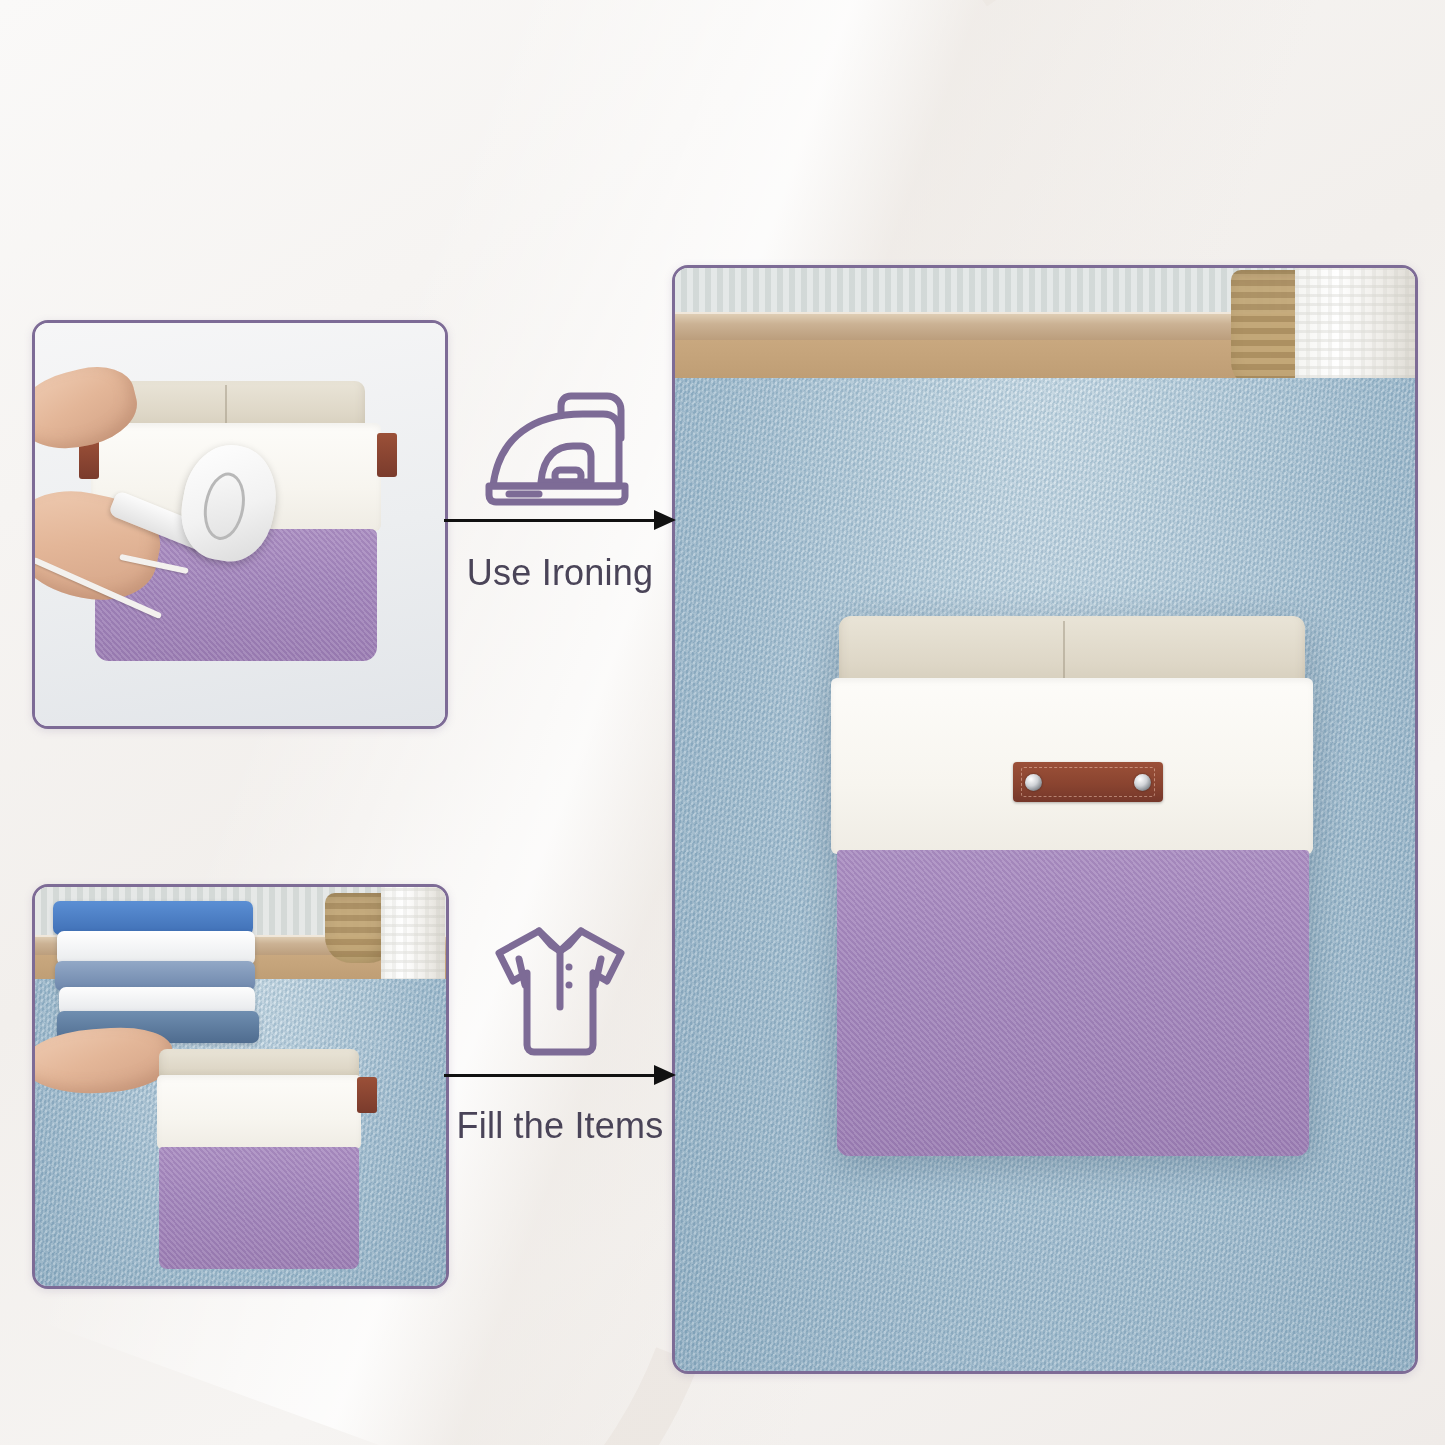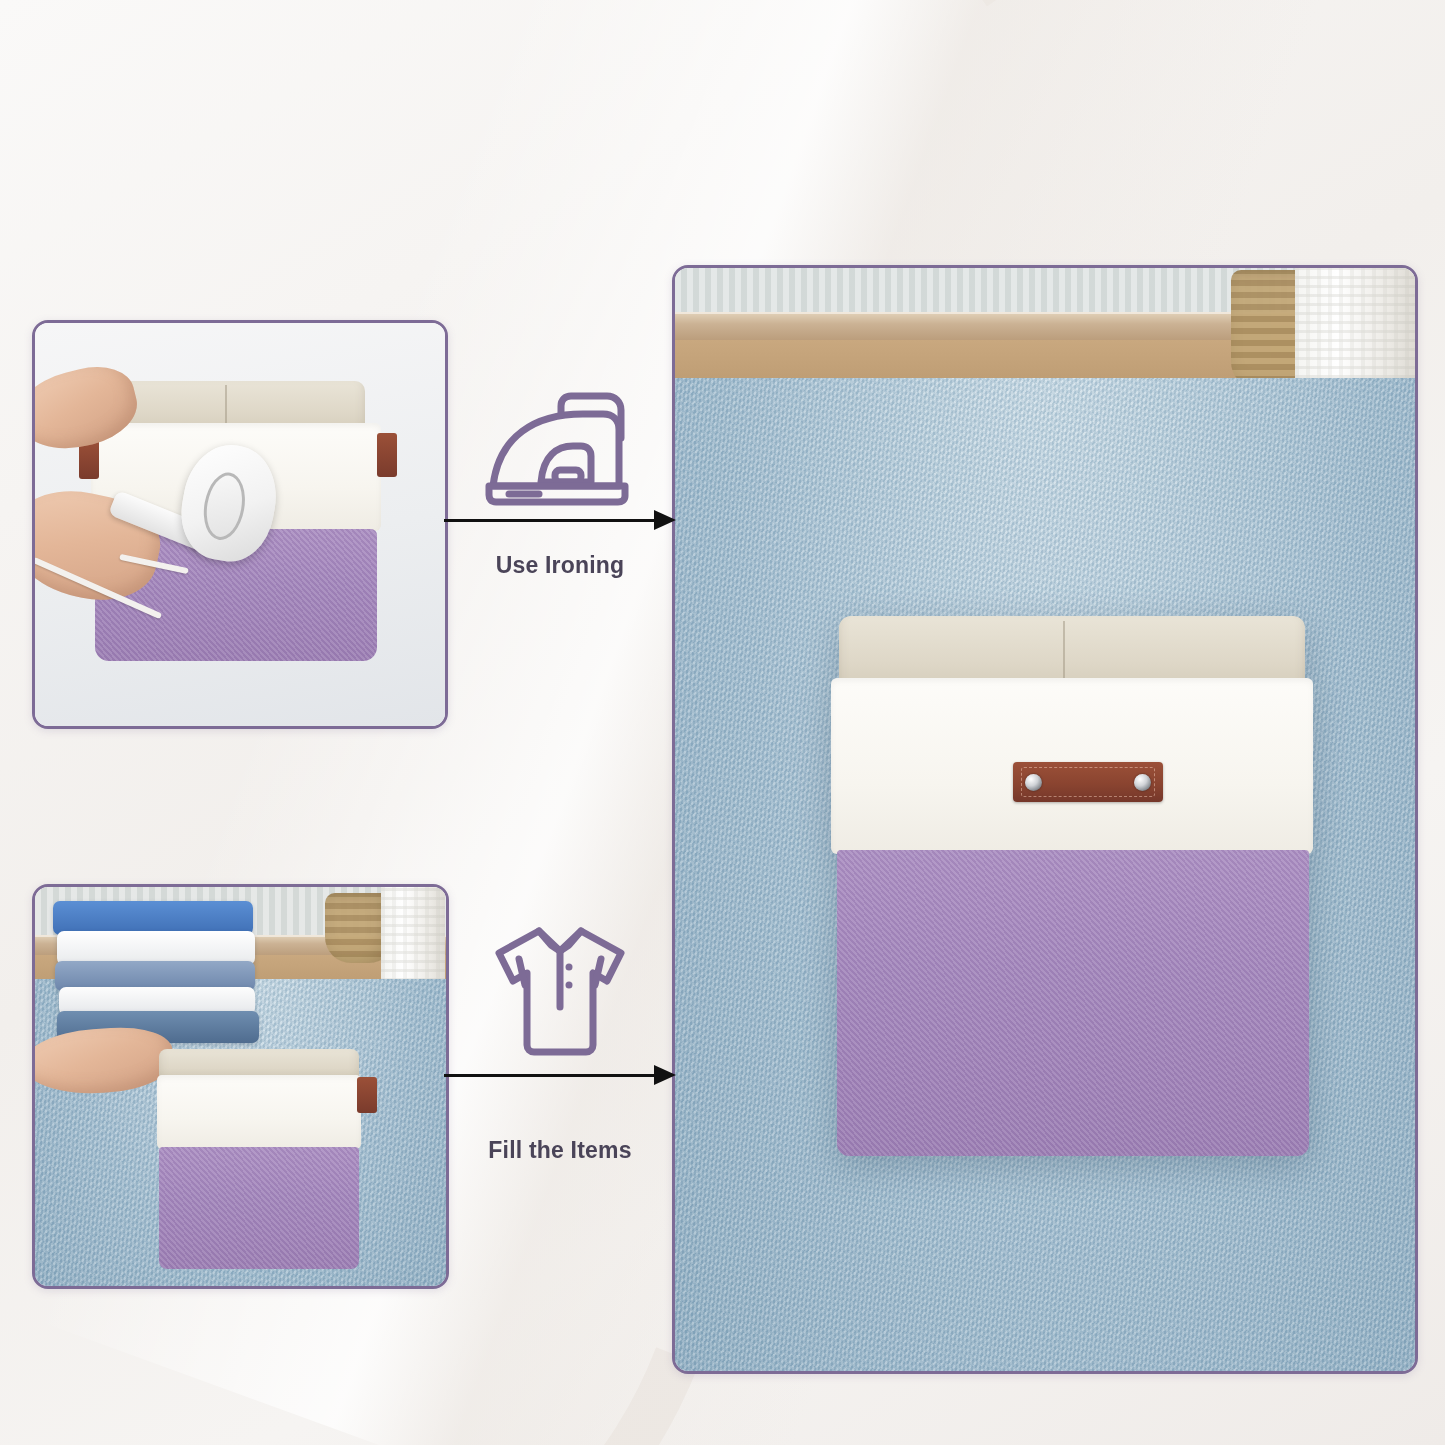--- a/index.html
+++ b/index.html
@@ -110,21 +110,21 @@
   
   .fold{position:absolute;border-radius:7px;box-shadow:0 2px 4px rgba(60,70,90,.25);}
 
   
   .step{position:absolute;display:flex;flex-direction:column;align-items:center;}
   .step-icon{width:170px;height:120px;display:flex;align-items:center;justify-content:center;}
   .step-icon svg{width:100%;height:100%;}
   .arrow-wrap{position:absolute;height:16px;display:flex;align-items:center;}
   .arrow-line{height:3px;background:#111;flex:1;}
   .arrow-head{width:0;height:0;border-top:10px solid transparent;border-bottom:10px solid transparent;border-left:22px solid #111;margin-left:-1px;}
-  .step-label{color:#4a4458;font-size:23px;font-weight:bold;letter-spacing:.2px;white-space:nowrap;}
+  .step-label{color:#4a4458;font-size:36px;font-weight:normal;letter-spacing:.2px;white-space:nowrap;}
 </style>
 </head>
 <body>
 
 <div class="stage">
 
   <div class="bg-base"></div>
   <div class="swirl sw1"></div>
   <div class="swirl sw2"></div>
   <div class="swirl sw3"></div>
@@ -259,16 +259,16 @@
         <circle cx="94" cy="52" r="3.5" fill="#7d6b96" stroke="none"></circle>
         <circle cx="94" cy="70" r="3.5" fill="#7d6b96" stroke="none"></circle>
         <path d="M44 44 L50 70"></path>
         <path d="M126 44 L120 70"></path>
       </svg>
     </div>
     <div class="arrow-wrap" style="left:-28px;top:152px;width:232px;">
       <div class="arrow-line"></div>
         <div class="arrow-head"></div>
     </div>
-    <div class="step-label" style="margin-top:72px;">Fill the Items</div>
+    <div class="step-label" style="margin-top:40px;">Fill the Items</div>
   </div>
 
 </div>
 
 </body></html>

